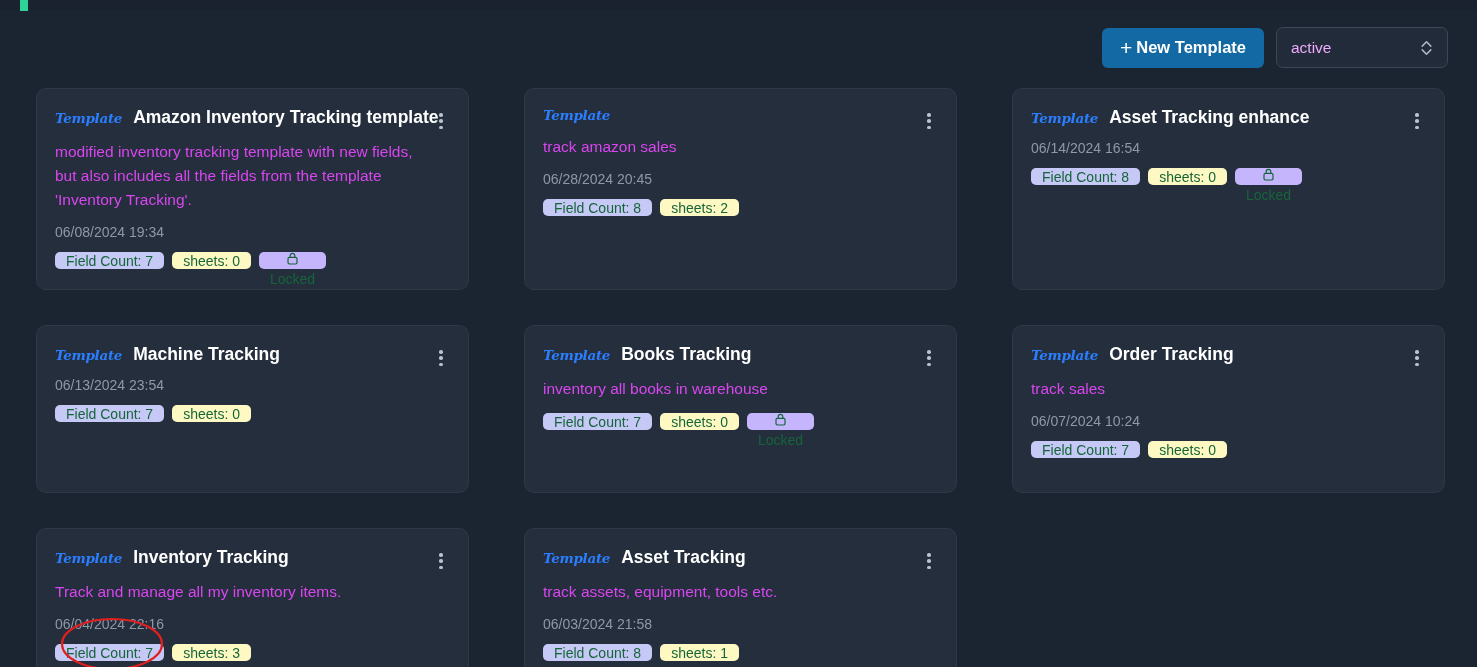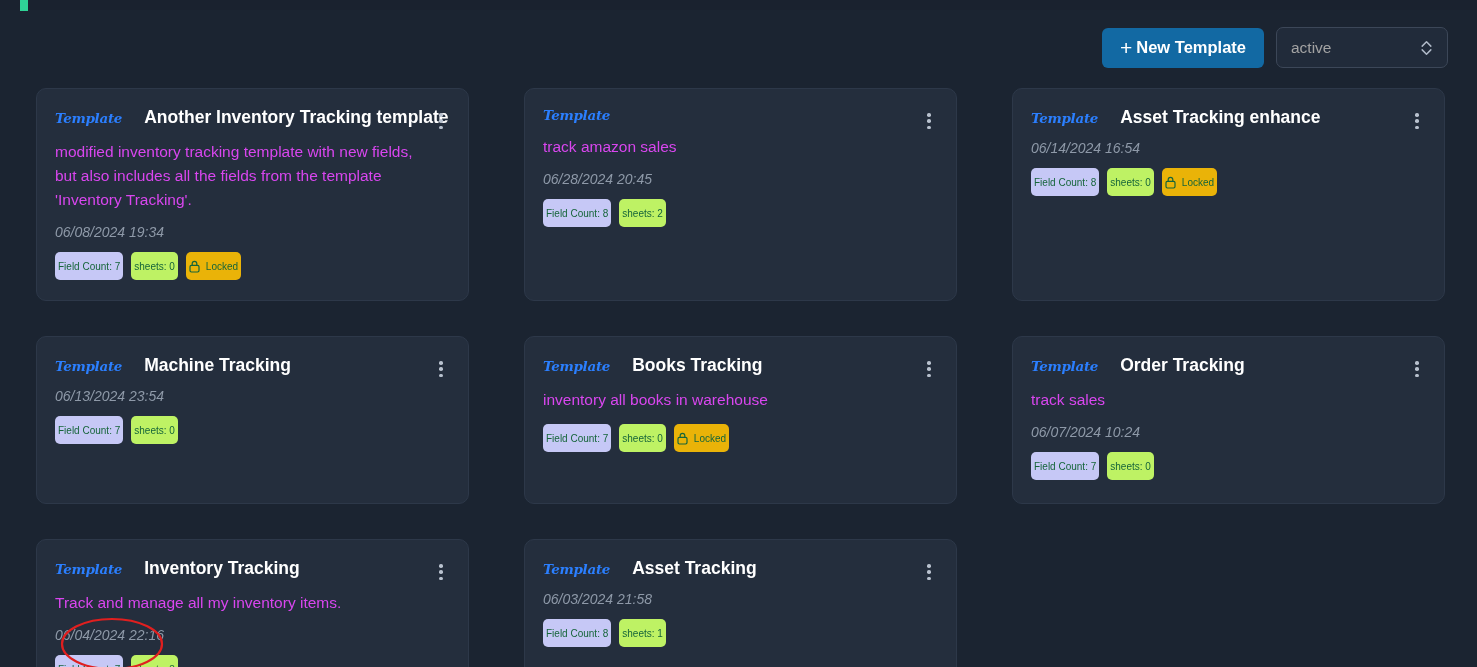--- a/index.html
+++ b/index.html
@@ -69,21 +69,21 @@
     height: 41px;
     background: #212b3a;
     border: 1px solid #3c4758;
     border-radius: 7px;
     display: flex;
     align-items: center;
     padding: 0 14px;
     cursor: pointer;
   }
   .status-select .sel-value {
-    color: #a3a3a3;
+    color: #f0abfc;
     font-size: 15.5px;
   }
   .stepper-icon {
     position: absolute;
     right: 14px;
     top: 50%;
     transform: translateY(-50%);
     display: flex;
     flex-direction: column;
     align-items: center;
@@ -110,21 +110,21 @@
     padding: 18px 18px 20px 18px;
     position: relative;
     min-height: 128px;
   }
   .card.tall { min-height: 202px; }
   .card.mid  { min-height: 168px; }
 
   .card-head {
     display: flex;
     align-items: center;
-    gap: 22px;
+    gap: 11px;
     padding-right: 30px;
   }
 
   .brand-mark {
     color: #2b7fff;
     font-family: "DejaVu Serif", serif;
     font-style: italic;
     font-weight: bold;
     font-size: 13.5px;
     letter-spacing: -0.3px;
@@ -165,47 +165,46 @@
     color: #d946ef;
     font-size: 15.5px;
     line-height: 24px;
     margin-top: 12px;
     max-width: 370px;
   }
 
   .card-date {
     color: #8e99a8;
     font-size: 14px;
-    font-style: italic;
     margin-top: 12px;
   }
 
   .badges {
     display: flex;
     align-items: center;
     gap: 8px;
     margin-top: 12px;
     flex-wrap: wrap;
   }
 
   .badge {
     display: inline-flex;
     align-items: center;
     gap: 6px;
-    height: 28px;
-    padding: 0 3px;
+    height: 17px;
+    padding: 0 11px;
     border-radius: 5px;
-    font-size: 10px;
+    font-size: 14px;
     font-weight: 400;
     white-space: nowrap;
     color: #16653a;
   }
   .badge-fields { background: #c6c8f6; }
-  .badge-sheets { background: #bef264; }
-  .badge-locked { background: #eab308; }
+  .badge-sheets { background: #fef9c3; }
+  .badge-locked { background: #c4b5fd; flex-direction: column; }
   .badge-locked svg { display: block; }
 
   
   .annotation-ellipse {
     position: absolute;
     pointer-events: none;
     z-index: 20;
   }
 </style>
 </head>
@@ -228,21 +227,21 @@
       </svg>
     </span>
   </div>
 </div>
 
 <div class="grid">
 
   <div class="card tall">
     <div class="card-head">
       <span class="brand-mark">Template</span>
-      <span class="card-title">Another Inventory Tracking template</span>
+      <span class="card-title">Amazon Inventory Tracking template</span>
     </div>
     <div class="kebab-menu">
         <span></span>
         <span></span>
         <span></span>
       </div>
     <div class="card-desc">modified inventory tracking template with new fields, but also includes all the fields from the template 'Inventory Tracking'.</div>
     <div class="card-date">06/08/2024 19:34</div>
     <div class="badges">
       <span class="badge badge-fields">Field Count: 7</span>
@@ -384,20 +383,21 @@
   <div class="card mid">
     <div class="card-head">
       <span class="brand-mark">Template</span>
       <span class="card-title">Asset Tracking</span>
     </div>
     <div class="kebab-menu">
         <span></span>
         <span></span>
         <span></span>
       </div>
+    <div class="card-desc">track assets, equipment, tools etc.</div>
     <div class="card-date">06/03/2024 21:58</div>
     <div class="badges">
       <span class="badge badge-fields">Field Count: 8</span>
       <span class="badge badge-sheets">sheets: 1</span>
     </div>
   </div>
 
 </div>
 
 <svg class="annotation-ellipse" style="left:58px; top:616px;" width="112" height="56" viewBox="0 0 112 56">

